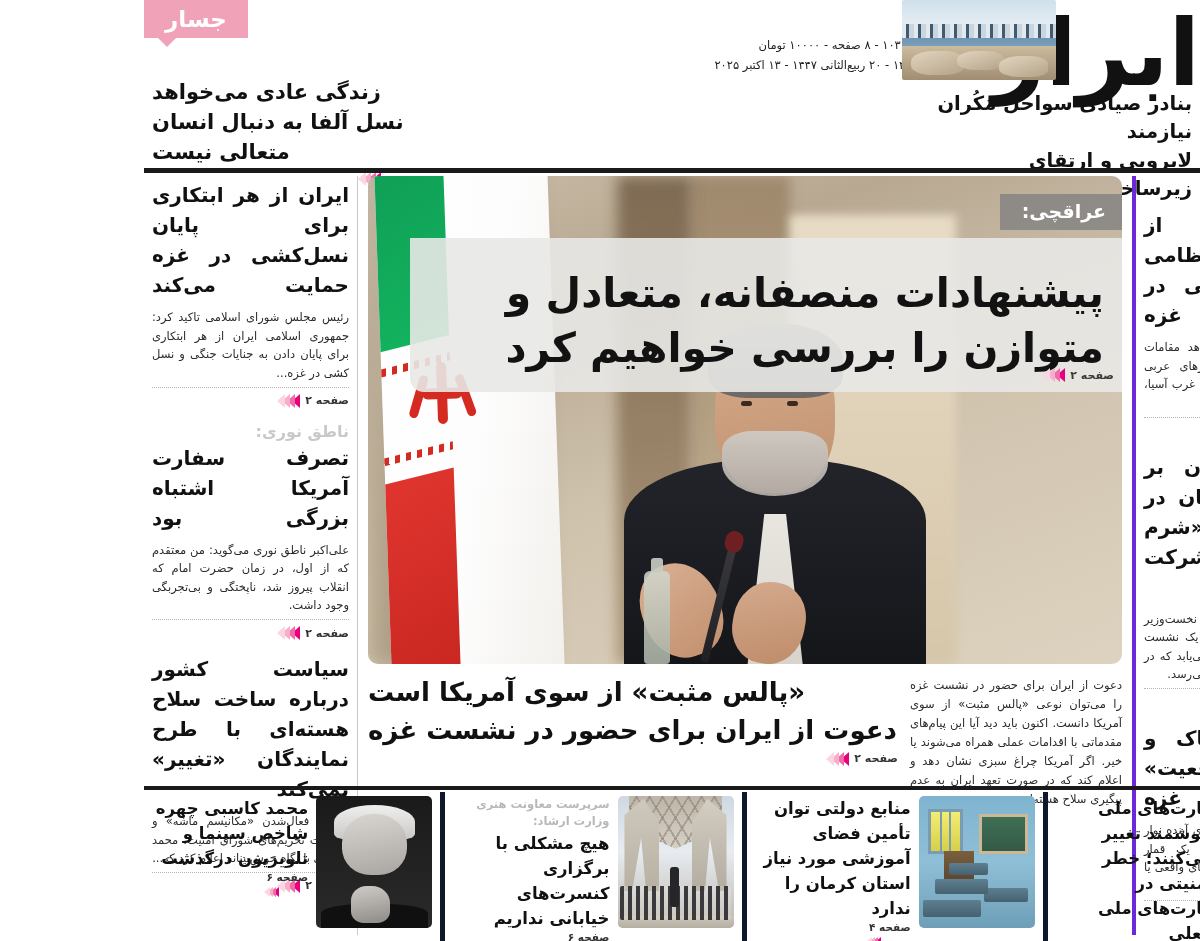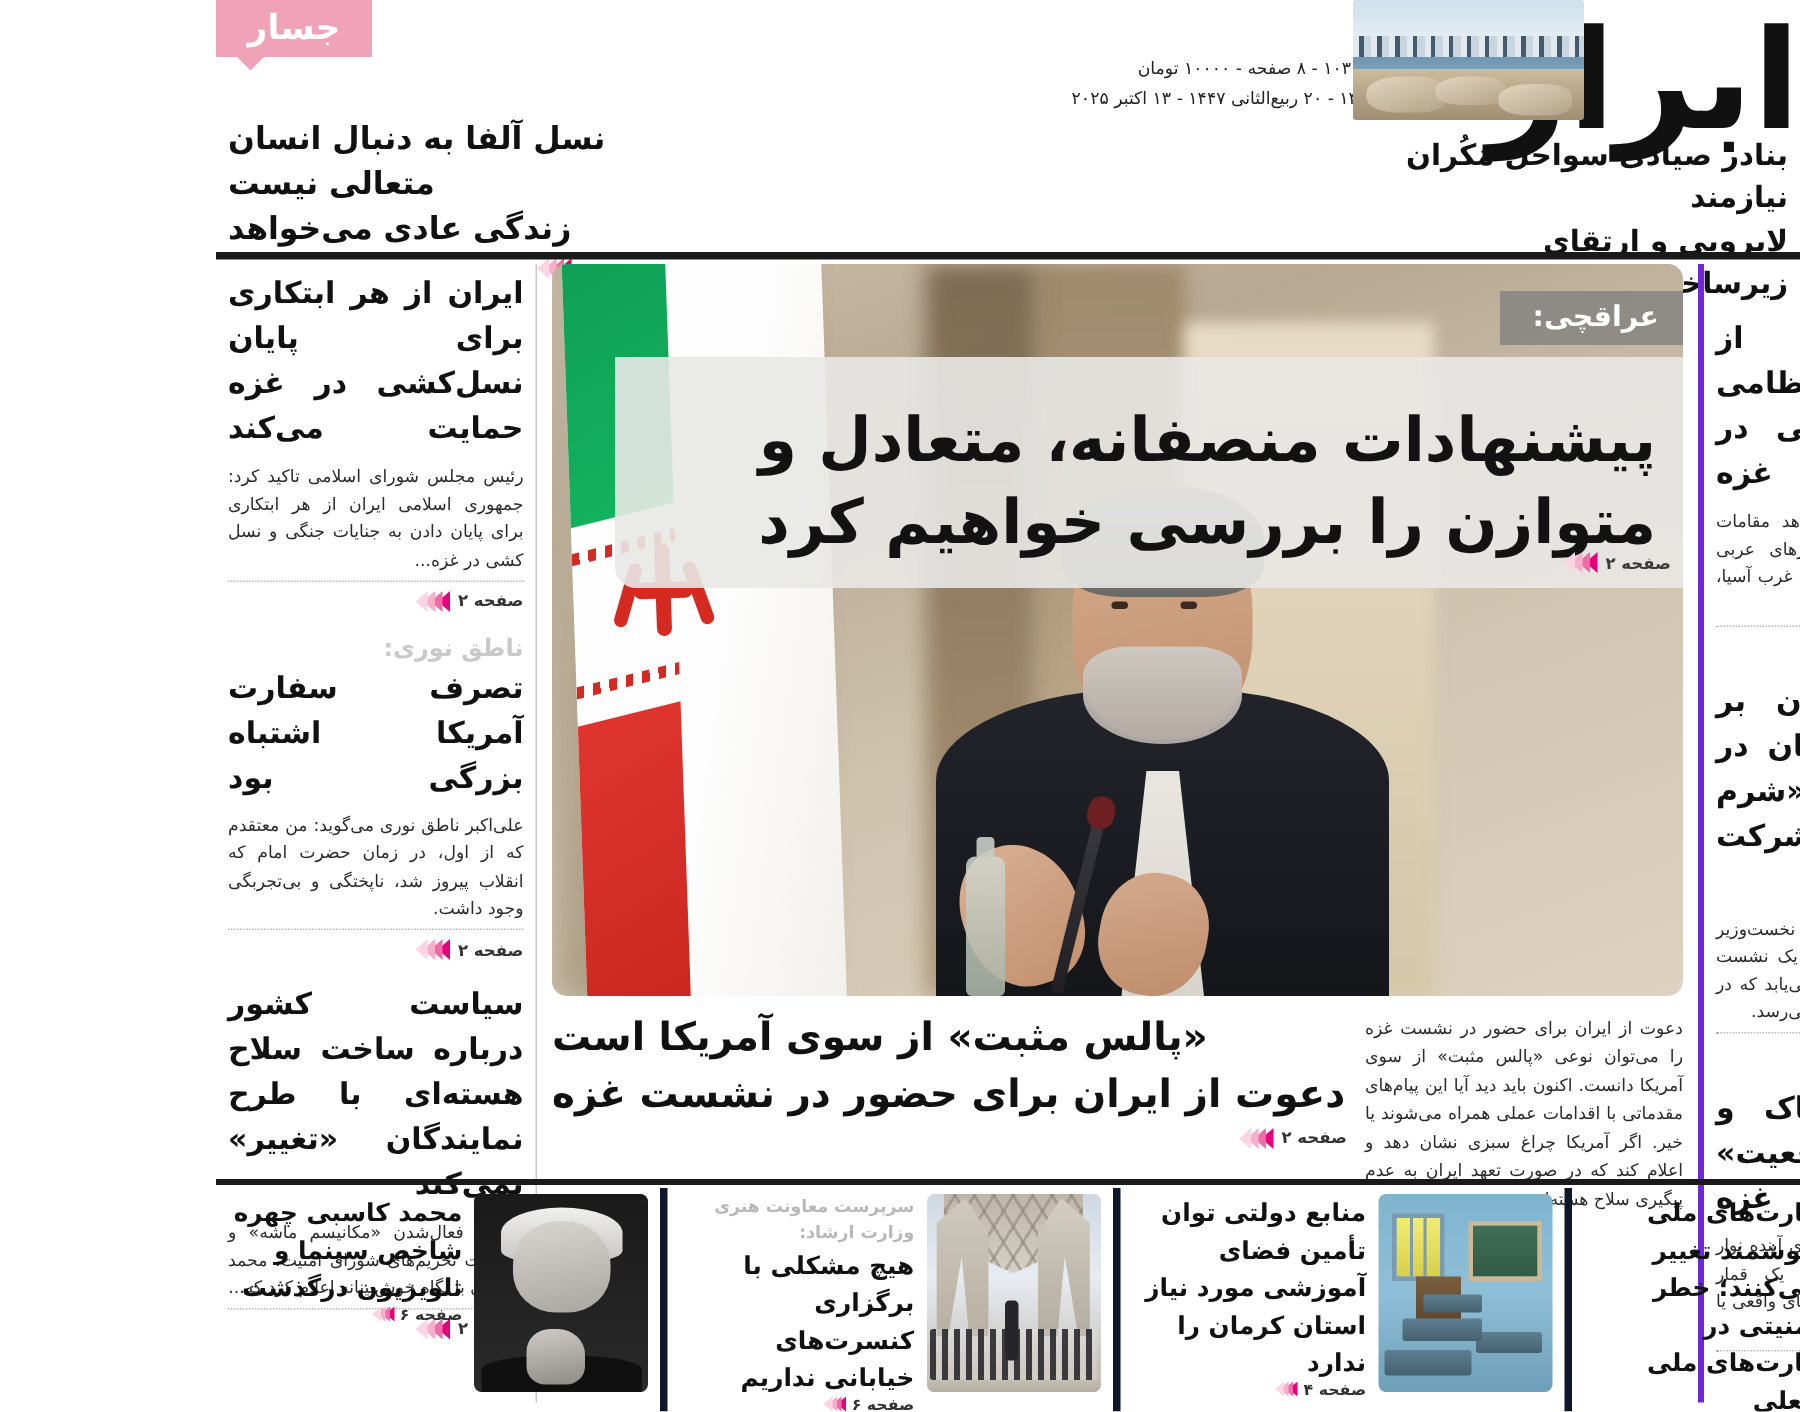--- a/index.html
+++ b/index.html
@@ -294,21 +294,21 @@
   .bthumb {
     width: 116px; height: 132px; border-radius: 5px; overflow:hidden; flex:none;
     position:relative;
   }
   .btext { flex:1; display:flex; flex-direction:column; align-items:flex-start; }
   .bkicker { font-size: 11.5px; font-weight:800; color:#b8b8b8; line-height:1.5; text-align:right; width:100%;}
   .bhead {
     font-size: 16.5px; font-weight: 800; color:#111; line-height: 1.52;
     text-align: right; width:100%;
   }
-  .blink { display:flex; align-items:flex-start; gap:4px; margin-top: auto; padding-bottom: 4px; }
+  .blink { display:flex; align-items:flex-end; gap:4px; margin-top: auto; padding-bottom: 4px; flex-direction: column; }
   .blink .lbl { font-size: 10.5px; color:#333; font-weight:700; }
   .chev.s { border-top-width:5px; border-bottom-width:5px; }
   .chev.s.c1 { border-right-width:6px; }
   .chev.s.c2 { border-right-width:6px; }
   .chev.s.c3 { border-right-width:6px; }
   .chev.s.c4 { border-right-width:6px; }
 
   
   .th-port { background: linear-gradient(180deg,#1a1a1a,#2a2a2a); }
   .th-port .face {
@@ -442,22 +442,22 @@
 
 <div class="page">
 
   <div class="masthead">
 
     <div class="jasar-tag">
       <span>جسار</span>
     </div>
 
     <div class="left-headline">
+      <div class="hl">زندگی عادی می‌خواهد</div>
       <div class="hl">نسل آلفا به دنبال انسان متعالی نیست</div>
-      <div class="hl">زندگی عادی می‌خواهد</div>
       <div class="pagelink">
         <span class="lbl">صفحه ۳</span>
         <span class="chevs">
           <i class="chev c1"></i>
             <i class="chev c2"></i>
             <i class="chev c3"></i>
             <i class="chev c4"></i>
         </span>
       </div>
     </div>

